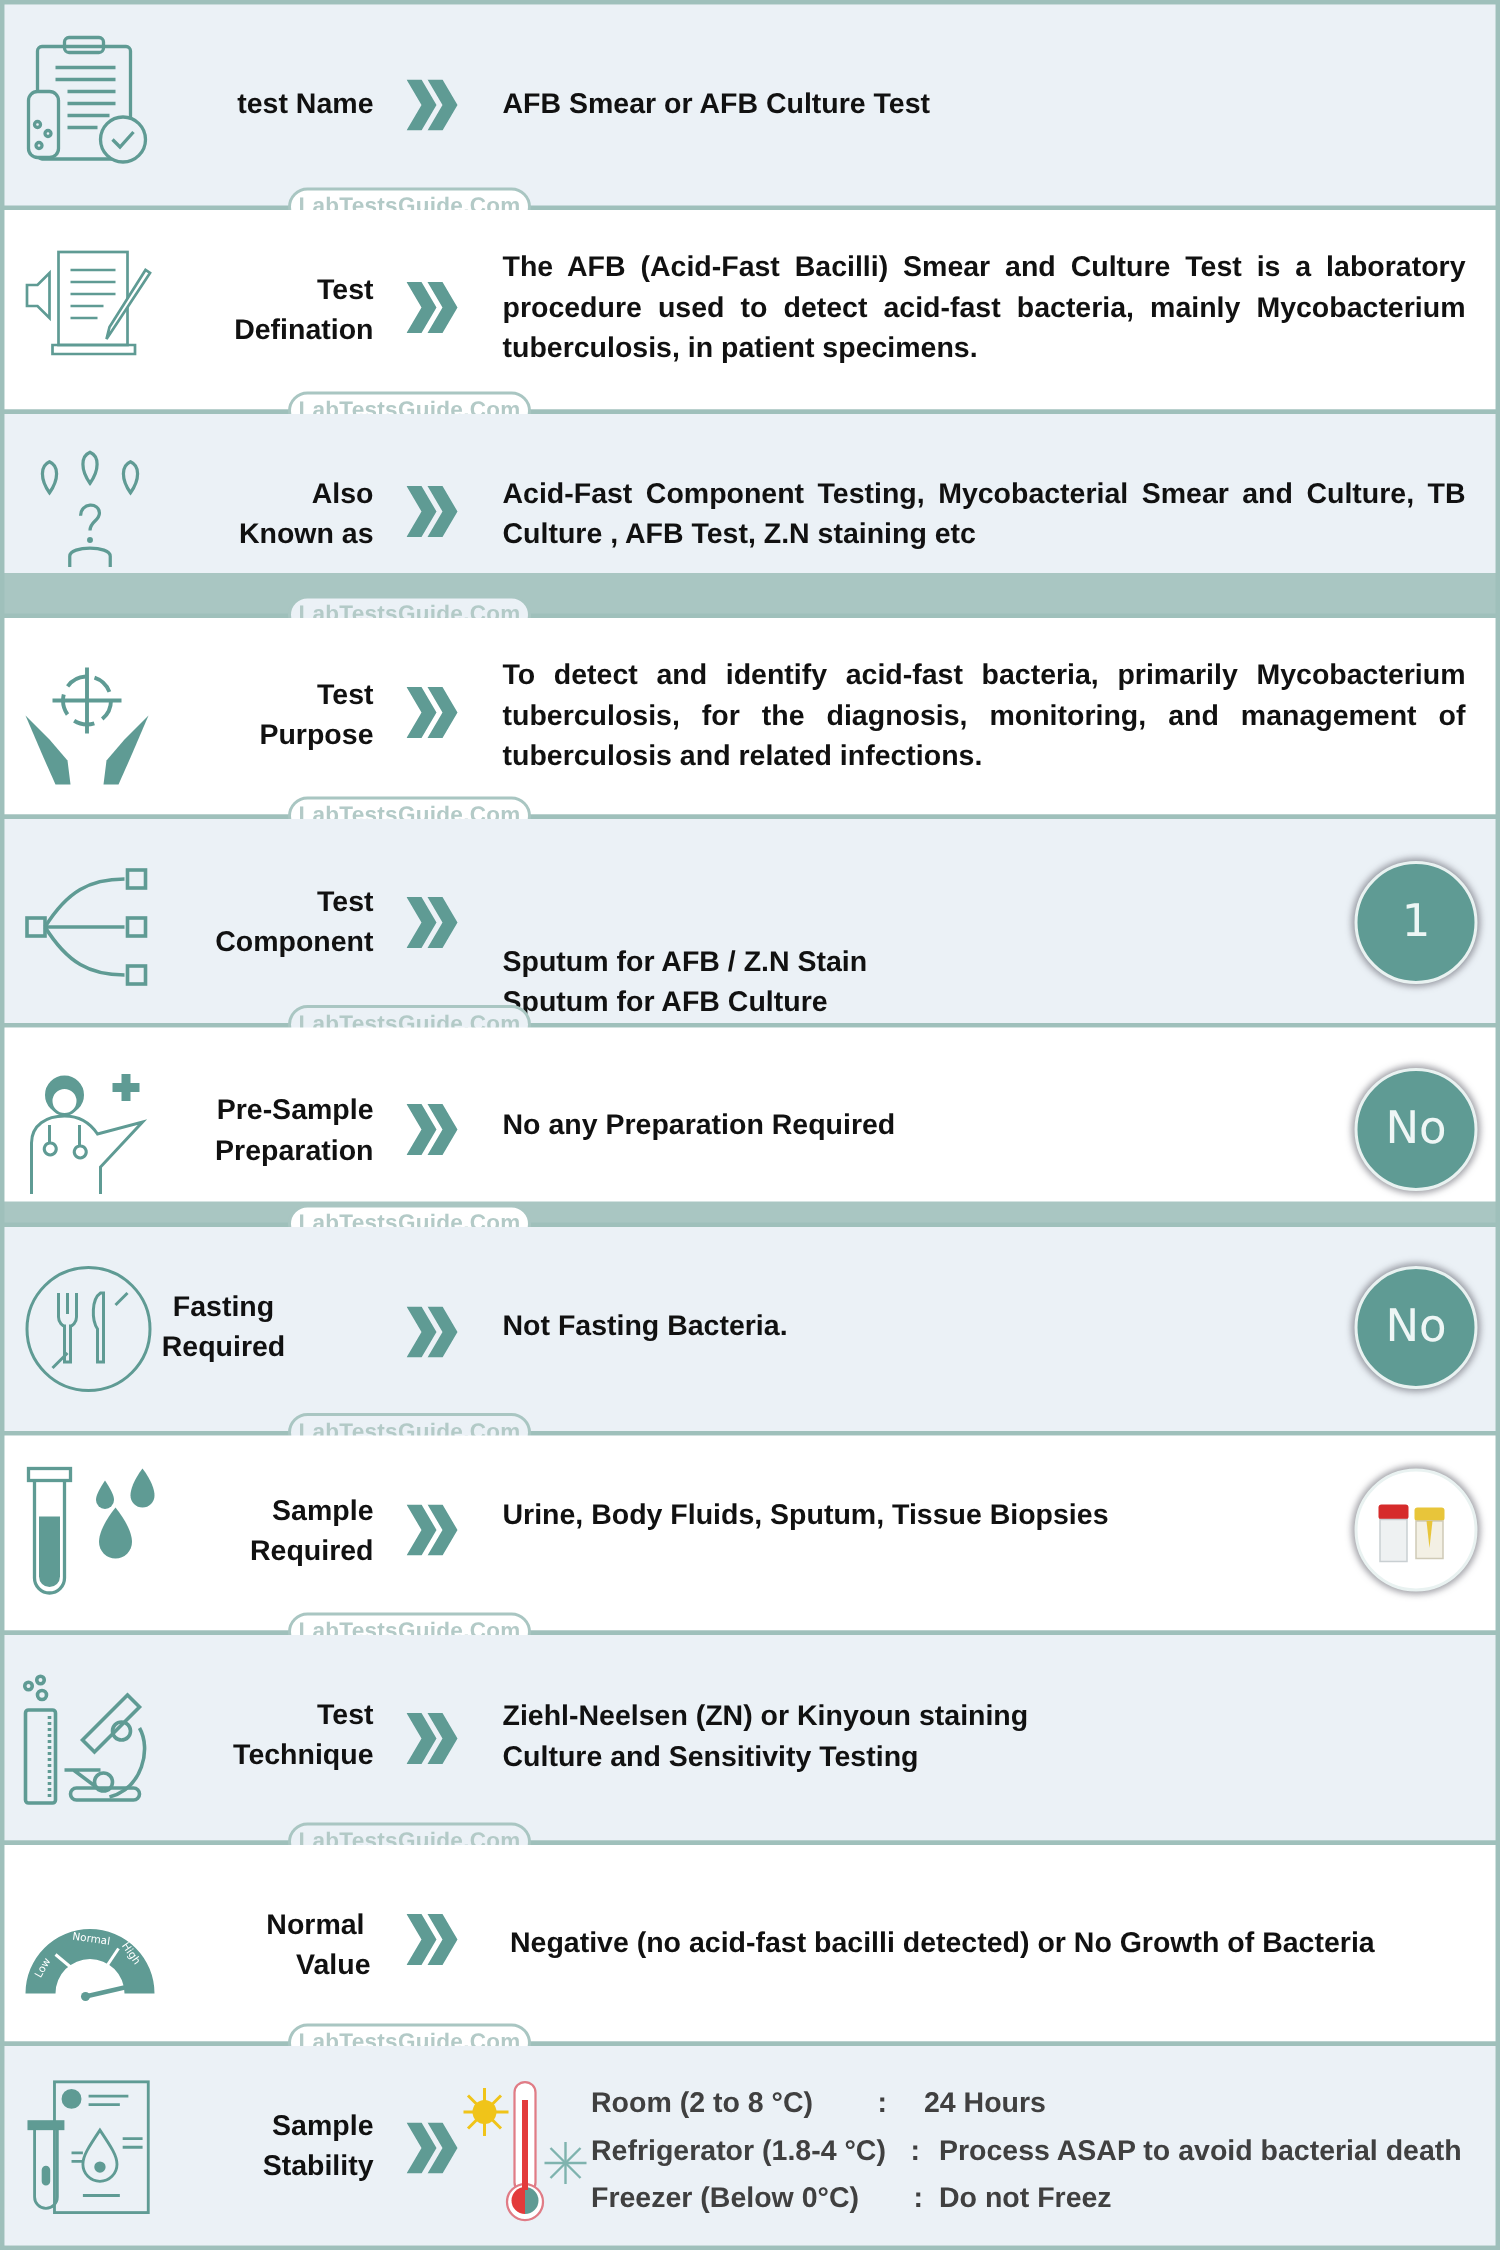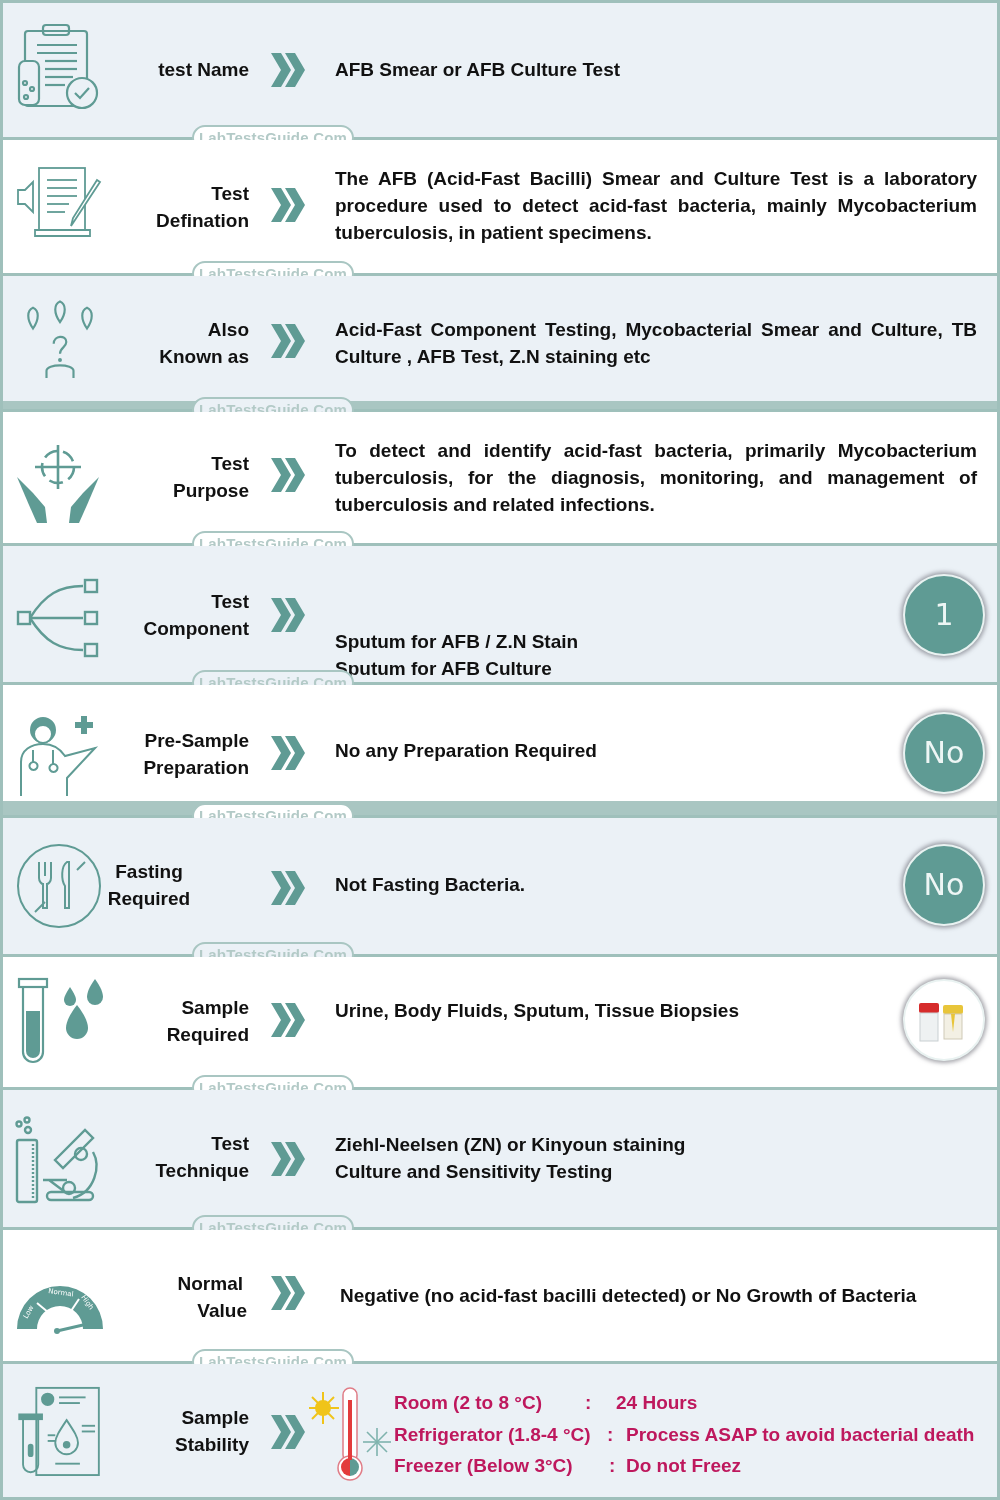--- a/index.html
+++ b/index.html
@@ -10,21 +10,21 @@
   .row.plain { background:#ffffff; }
   .sep { position:absolute; left:0; width:1000px; height:3px; background:#9fc0bb; }
   .wm { position:absolute; left:192px; width:162px; height:26px; box-sizing:border-box; border:2px solid #a9c6c2; border-radius:14px; background:inherit; color:#b3cac7; font-weight:bold; font-size:15px; text-align:center; line-height:22px; letter-spacing:0.2px; }
   .icon { position:absolute; left:12px; width:90px; height:90px; }
   .label { position:absolute; right:748px; width:200px; text-align:right; font-weight:bold; font-size:19px; line-height:27px; color:#111; }
   .chev { position:absolute; left:268px; width:36px; height:34px; }
   .value { position:absolute; left:332px; width:642px; font-weight:bold; font-size:19px; line-height:27px; color:#111; }
   .value.just { text-align:justify; }
   .badge { position:absolute; right:12px; width:78px; height:78px; border-radius:50%; background:#5f9b94; border:2px solid #e9f2f1; box-shadow:0 0 4px 2px rgba(90,90,100,0.55); color:#eef6f5; font-size:30px; text-align:center; line-height:78px; font-family:"DejaVu Sans", sans-serif; }
   .badge.img { background:#fff; }
-  .stab { position:absolute; left:391px; font-weight:bold; font-size:19px; line-height:31.5px; color:#be185d; }
+  .stab { position:absolute; left:391px; font-weight:bold; font-size:19px; line-height:31.5px; color:#404040; }
   .stab .k { display:inline-block; width:191px; }
   .stab .c { display:inline-block; width:31px; }
 </style>
 </head>
 <body>
 
 <div class="frame"></div>
 
 <div class="row shade" style="top:3px;height:135px;">
   <svg class="icon" style="top:20px;" viewBox="0 0 90 90" fill="none" stroke="#5f9b94" stroke-width="2.2">
@@ -71,21 +71,21 @@
     </div>
   <svg class="chev" style="top:48px;" viewBox="0 0 36 34">
       <polygon points="0,0 10,0 20,17 10,34 0,34 10,17" fill="#5f9b94"></polygon>
       <polygon points="14,0 24,0 34,17 24,34 14,34 24,17" fill="#5f9b94"></polygon>
     </svg>
   <div class="value just" style="top:25px;">The AFB (Acid-Fast Bacilli) Smear and Culture Test is a laboratory procedure used to detect acid-fast bacteria, mainly Mycobacterium tuberculosis, in patient specimens.</div>
 </div>
 <div class="sep" style="top:273px;"></div>
 <div class="wm" style="top:261px;background:#fff;">LabTestsGuide.Com</div>
 
-<div class="row shade" style="top:276px;height:125px;">
+<div class="row shade" style="top:276px;height:106px;">
   <svg class="icon" style="top:12px;" viewBox="0 0 90 100" fill="none" stroke="#5f9b94" stroke-width="2.4">
     <path d="M15 45 C8 35 8 25 15 22 C22 25 22 35 15 45 Z"></path>
       <path d="M45 38 C38 28 38 18 45 15 C52 18 52 28 45 38 Z"></path>
       <path d="M75 45 C68 35 68 25 75 22 C82 25 82 35 75 45 Z"></path>
     <path d="M38 62 c0 -10 14 -10 14 -2 c0 6 -7 6 -7 13"></path>
       <circle cx="45" cy="80" r="1" fill="#5f9b94"></circle>
     <path d="M30 100 v-8 c0 -8 30 -8 30 0 v8"></path>
   </svg>
   <div class="label" style="top:40px;">
       <div>Also</div>
@@ -323,15 +323,15 @@
     <g stroke="#7fb3ae" stroke-width="1.6">
         <line x1="68" y1="42" x2="68" y2="70"></line>
         <line x1="54" y1="56" x2="82" y2="56"></line>
         <line x1="58" y1="46" x2="78" y2="66"></line>
         <line x1="78" y1="46" x2="58" y2="66"></line>
       </g>
   </svg>
   <div class="stab" style="top:23px;">
     <div><span class="k">Room (2 to 8 °C)</span><span class="c">:</span><span>24 Hours</span></div>
     <div><span class="k" style="width:213px;">Refrigerator (1.8-4 °C)</span><span class="c" style="width:19px;">:</span><span>Process ASAP to avoid bacterial death</span></div>
-    <div><span class="k" style="width:215px;">Freezer (Below 3°C)</span><span class="c" style="width:17px;">:</span><span>Do not Freez</span></div>
+    <div><span class="k" style="width:215px;">Freezer (Below 0°C)</span><span class="c" style="width:17px;">:</span><span>Do not Freez</span></div>
   </div>
 </div>
 
 </body></html>

